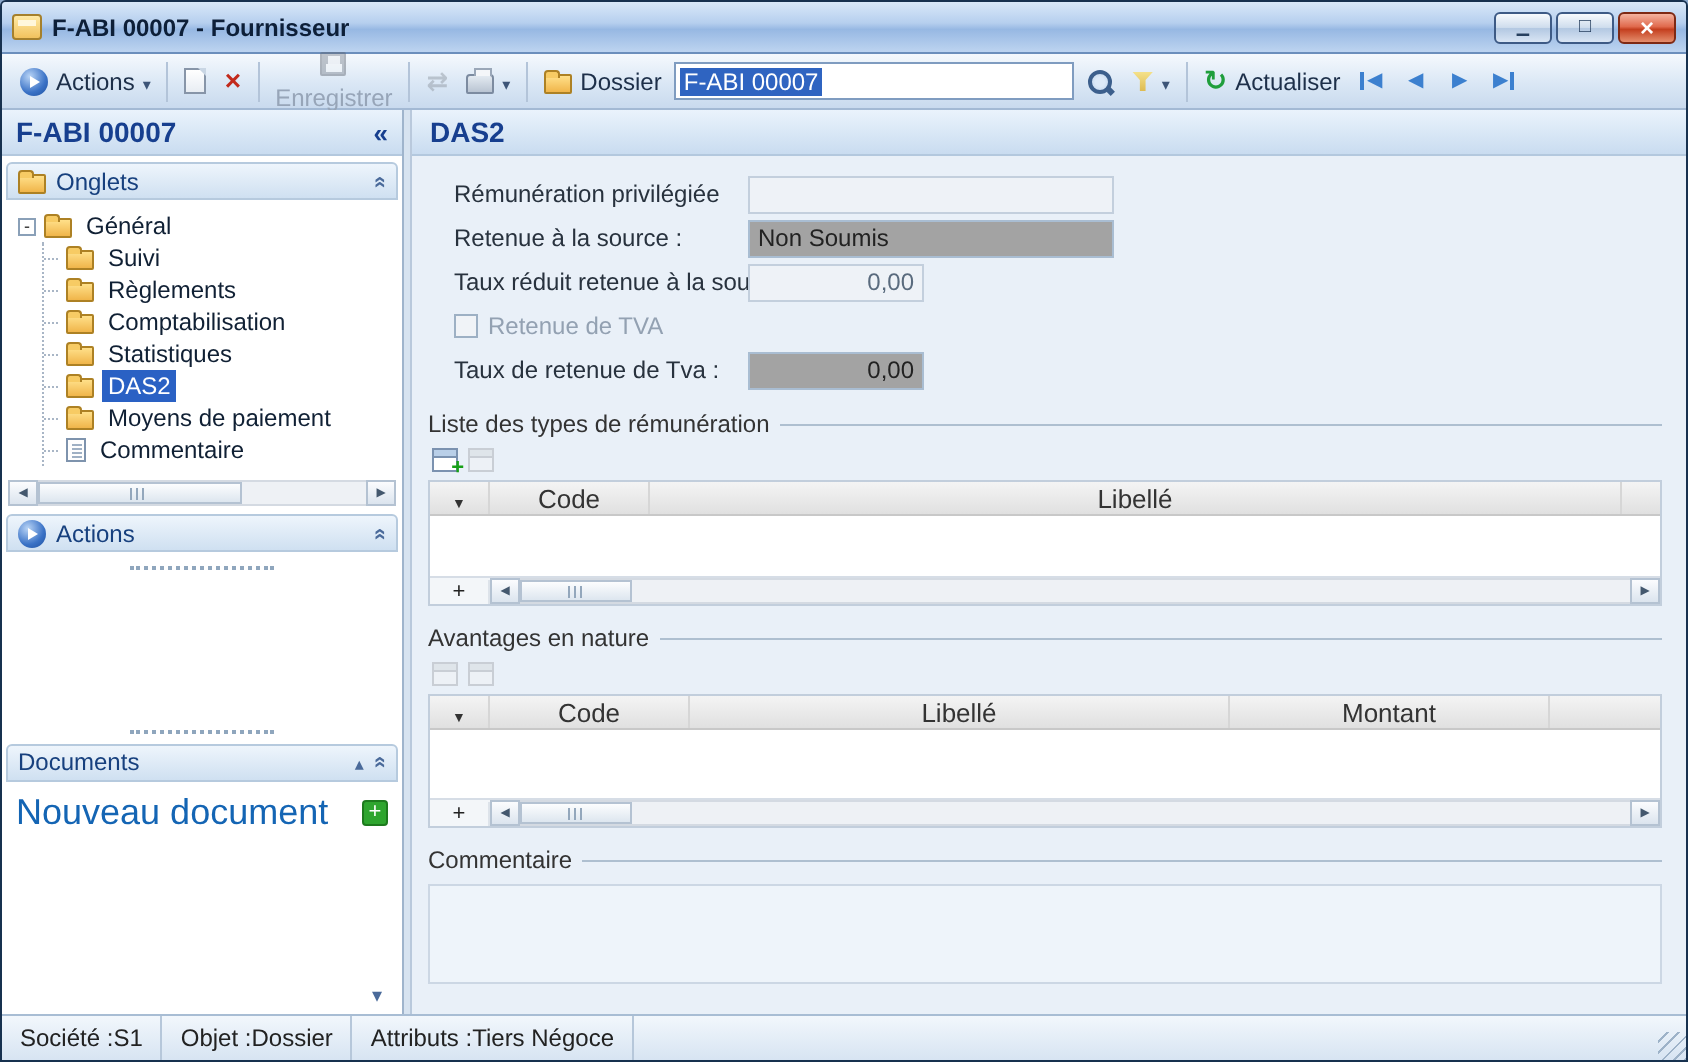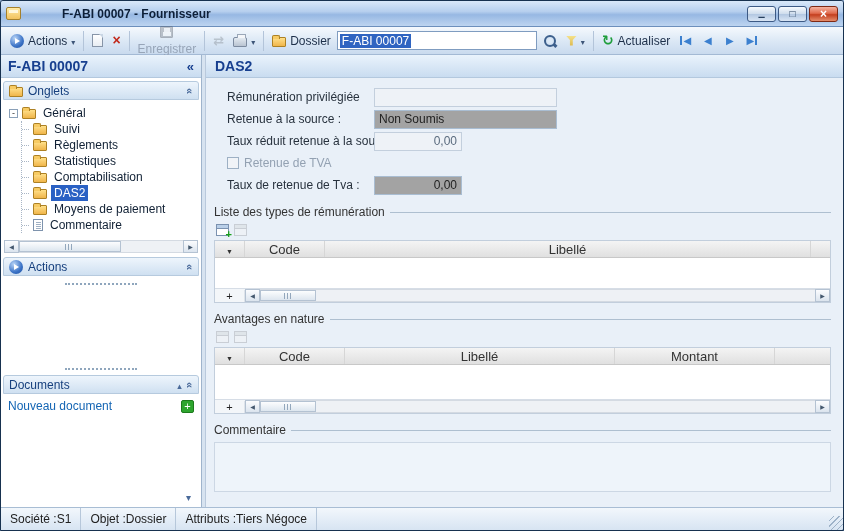--- a/index.html
+++ b/index.html
@@ -8,21 +8,21 @@
 
   .window{width:844px;height:531px;display:flex;flex-direction:column;background:#e9f0f8;
     border:1px solid #17314f;border-radius:3px 3px 0 0;box-shadow:inset 0 0 0 2px #89abd6;overflow:hidden;}
 
   
   .titlebar{height:26px;flex:0 0 26px;display:flex;align-items:center;gap:5px;padding:0 5px;
     background:linear-gradient(#d9e8f9 0%,#b6cfee 42%,#97b8e3 55%,#bdd4f0 100%);border-bottom:1px solid #6c8fbc;}
   .title-icon{width:15px;height:13px;border:1px solid #a5802c;border-radius:2px;
     background:linear-gradient(#ffeaa6,#f1c25e);position:relative;flex:0 0 15px;}
   .title-icon::before{content:"";position:absolute;left:2px;top:2px;right:2px;height:3px;background:#fff7dc;}
-  .win-title{flex:1;font-weight:bold;font-size:12px;color:#0d1f38;white-space:nowrap;overflow:hidden;margin-left:36px;}
+  .win-title{flex:1;font-weight:bold;font-size:12px;color:#0d1f38;white-space:nowrap;overflow:hidden;}
   .winbtns{display:flex;gap:2px;}
   .winbtn{width:29px;height:16px;border:1px solid #3d5a85;border-radius:3px;color:#27405f;font-size:9px;
     background:linear-gradient(#f7fafd,#cfdded 48%,#b3c8e2 52%,#d9e5f4);display:flex;align-items:center;justify-content:center;}
   .winbtn.min::before{content:"▁";font-size:8px;}
   .winbtn.max::before{content:"□";font-size:10px;}
   .winbtn.close{background:linear-gradient(#f4b3a0,#e06a4d 45%,#c43f1f 55%,#e58e6d);border-color:#7e2914;color:#fff;font-weight:bold;}
   .winbtn.close::before{content:"×";font-size:12px;}
 
   
   .toolbar{height:28px;flex:0 0 28px;display:flex;align-items:center;gap:3px;padding:0 6px;
@@ -116,21 +116,21 @@
   .sc-btn.right::before{content:"▶";}
   .sc-track{flex:1;height:13px;background:#eef1f5;border-top:1px solid #d4dae2;border-bottom:1px solid #d4dae2;position:relative;}
   .sc-thumb{position:absolute;left:0;top:0;height:11px;width:56px;background:linear-gradient(#fcfdfe,#dde6ef);
     border:1px solid #b4c2d2;display:flex;align-items:center;justify-content:center;}
   .sc-thumb::before{content:"";width:9px;height:6px;background:repeating-linear-gradient(90deg,#93a7bc 0 1px,transparent 1px 3px);}
   .side-thumb{width:62%;}
 
   .dots{height:4px;flex:0 0 4px;margin:7px auto 0;width:72px;border-top:2px dotted #8fa6bd;}
   .side-spacer{flex:1;}
   .doc-row{display:flex;align-items:center;padding:5px 7px 2px;}
-  .doc-link{color:#1465b4;font-size:12px;flex:1;}
+  .doc-link{color:#1465b4;font-size:18px;flex:1;}
   .plus-btn{width:13px;height:13px;flex:0 0 13px;background:#2ea52e;border:1px solid #1d7a1d;border-radius:2px;
     color:#fff;font-size:11px;line-height:11px;text-align:center;}
   .plus-btn::before{content:"+";}
   .side-bottom{flex:0 0 18px;display:flex;justify-content:flex-end;align-items:center;padding:0 10px 3px;}
 
   
   .main{flex:1;display:flex;flex-direction:column;background:#e9f0f8;min-width:0;}
   .main-header{padding:0 9px;}
   .content{flex:1;padding:8px 12px 0 8px;overflow:hidden;}
   .form-row{display:flex;align-items:center;height:22px;margin-left:13px;}
@@ -259,25 +259,25 @@
           <div class="tree-row">
             <span class="ic-folder"></span>
             <span class="tree-label">Suivi</span>
           </div>
           <div class="tree-row">
             <span class="ic-folder"></span>
             <span class="tree-label">Règlements</span>
           </div>
           <div class="tree-row">
             <span class="ic-folder"></span>
+            <span class="tree-label">Comptabilisation</span>
+          </div>
+          <div class="tree-row">
+            <span class="ic-folder"></span>
             <span class="tree-label">Statistiques</span>
-          </div>
-          <div class="tree-row">
-            <span class="ic-folder"></span>
-            <span class="tree-label">Comptabilisation</span>
           </div>
           <div class="tree-row selected">
             <span class="ic-folder"></span>
             <span class="tree-label">DAS2</span>
           </div>
           <div class="tree-row">
             <span class="ic-folder"></span>
             <span class="tree-label">Moyens de paiement</span>
           </div>
           <div class="tree-row">

